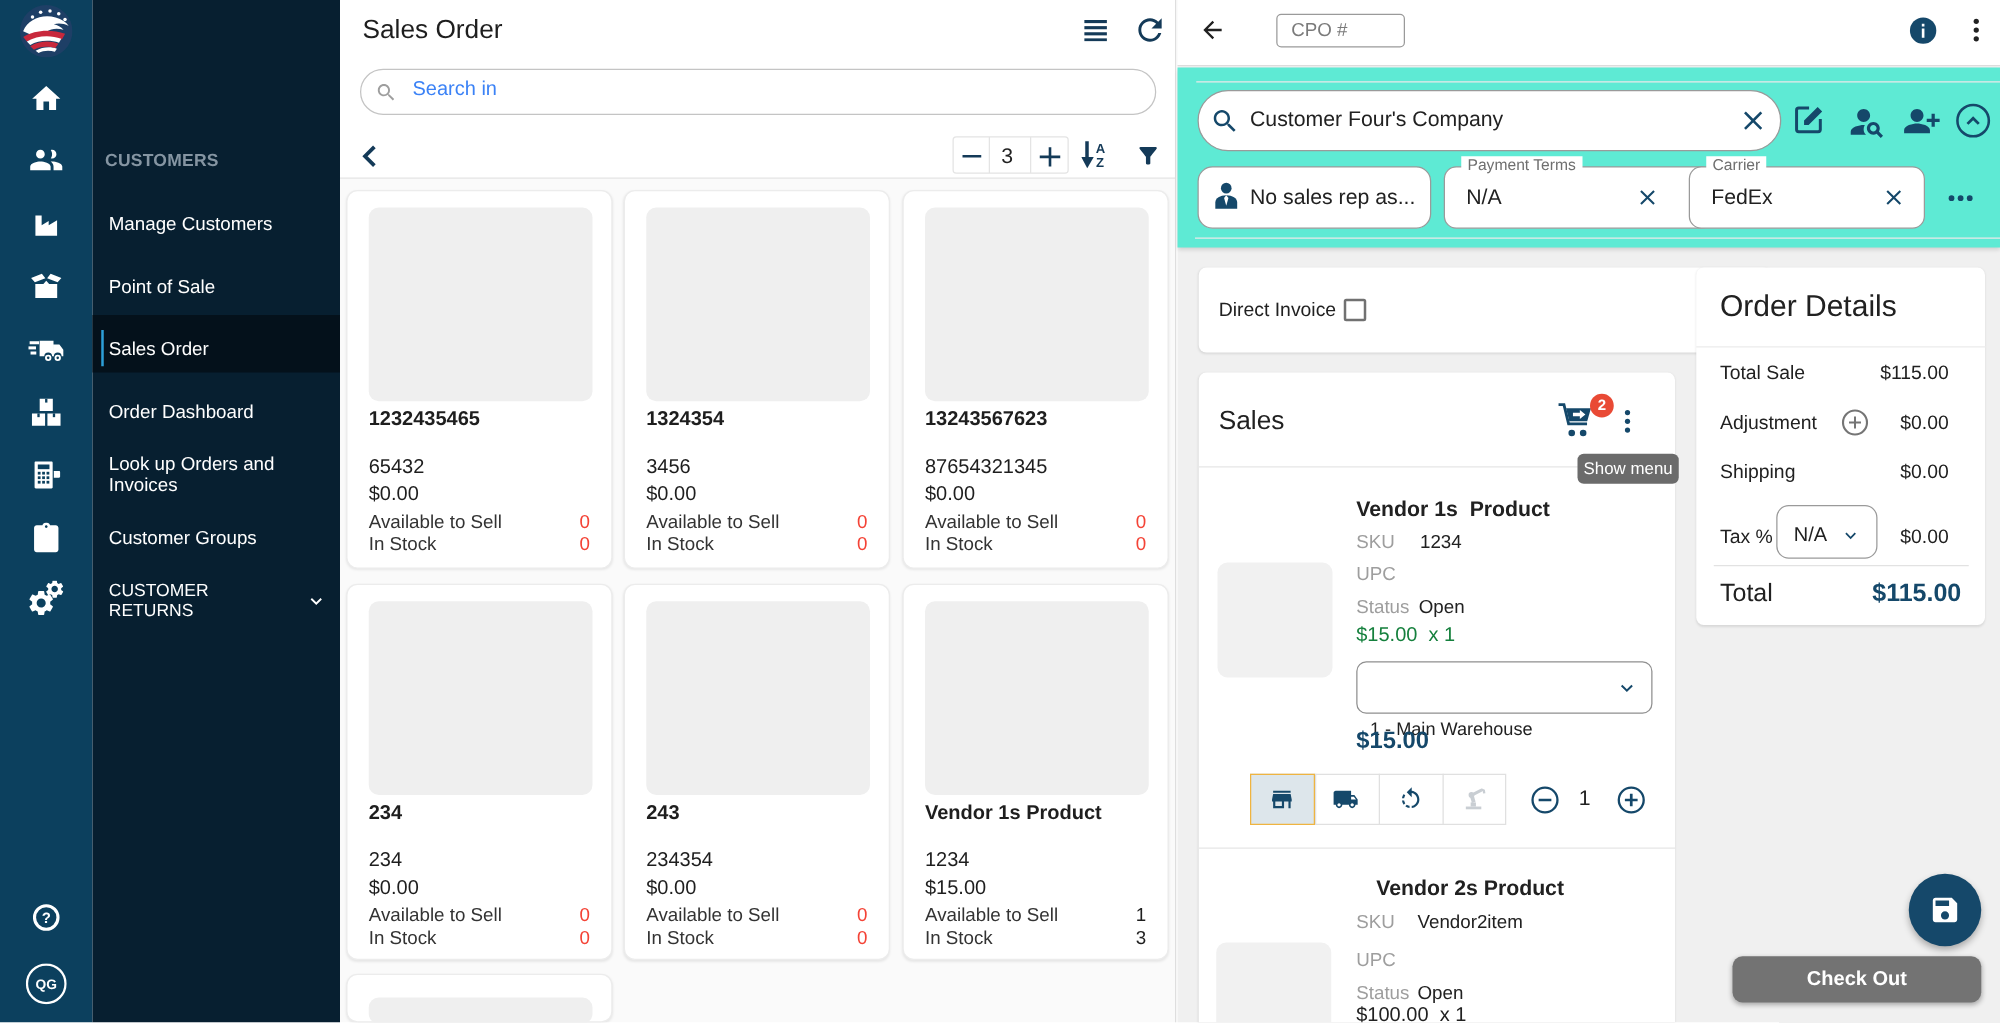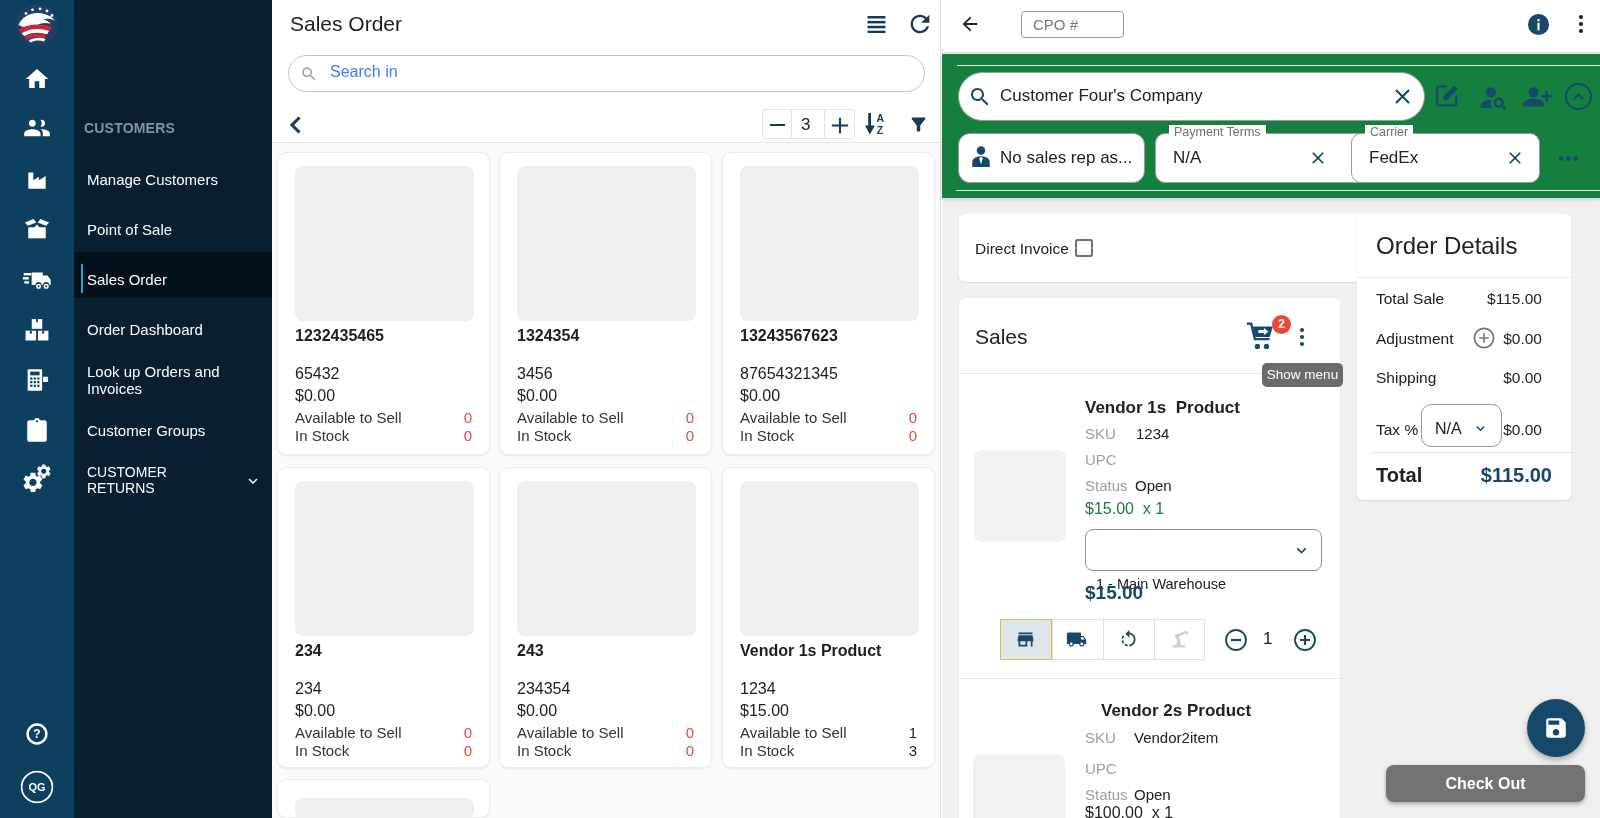--- a/index.html
+++ b/index.html
@@ -34,21 +34,21 @@
   .cprice{ position:absolute; left:17px; top:234px; font-size:16px; color:#1e1e1e; }
   .cavl  { position:absolute; left:17px; top:256px; font-size:15px; color:#333; }
   .cstk  { position:absolute; left:17px; top:274px; font-size:15px; color:#333; }
   .cv1   { position:absolute; right:17px; top:256px; font-size:15px; }
   .cv2   { position:absolute; right:17px; top:274px; font-size:15px; }
   .red { color:#f44336; }
 
   
   #right { left:942px; top:0; width:658px; height:818px; background:#f0f0f0; }
   #rtop { position:absolute; left:0; top:0; width:658px; height:53px; background:#fff; border-bottom:1px solid #dcdcdc; }
-  #rsec { position:absolute; left:0; top:54px; width:658px; height:144px; background:#15803d; box-shadow:0 2px 3px rgba(0,0,0,.12); }
+  #rsec { position:absolute; left:0; top:54px; width:658px; height:144px; background:#5eead4; box-shadow:0 2px 3px rgba(0,0,0,.12); }
   .pill { position:absolute; border:1px solid #9a9a9a; background:#fff; }
   .leg { position:absolute; top:-9px; left:13px; background:#fff; padding:0 5px; font-size:12.5px; color:#6f6f6f; }
   .rcard { position:absolute; background:#fff; border-radius:6px; box-shadow:0 1px 2px rgba(0,0,0,.10); }
   .gtxt { color:#9e9e9e; }
   .navy { color:#15486a; }
 </style>
 </head>
 <body>
 <div id="stage">
   <div id="rail" class="abs">
@@ -436,42 +436,42 @@
       <div class="abs" style="left:175px; top:431px; font-size:15px; color:#212121;">Vendor2item</div>
       <div class="abs" style="left:14px; top:456px; width:92px; height:92px; background:#f1f1f1; border-radius:8px;"></div>
       <div class="abs gtxt" style="left:126px; top:462px; font-size:15px;">UPC</div>
       <div class="abs gtxt" style="left:126px; top:488px; font-size:15px;">Status</div>
       <div class="abs" style="left:175px; top:488px; font-size:15px; color:#212121;">Open</div>
       <div class="abs" style="left:126px; top:506px; font-size:16px; color:#212121;">$100.00&nbsp; x 1</div>
     </div>
 
     <div class="abs" style="left:320px; top:363px; width:81px; height:24px; background:#6b6b6b; border-radius:5px; color:#fff; font-size:13.5px; text-align:center; line-height:24px;">Show menu</div>
 
-    <div class="rcard" style="left:415px; top:214px; width:214px; height:286px;">
+    <div class="rcard" style="left:415px; top:214px; width:231px; height:286px;">
       <div class="abs" style="left:19px; top:18px; font-size:24px; color:#212121;">Order Details</div>
       <div class="abs" style="left:0; top:63px; width:232px; height:1px; background:#ececec;"></div>
       <div class="abs" style="left:19px; top:76px; font-size:15.5px; color:#212121;">Total Sale</div>
       <div class="abs" style="right:29px; top:76px; font-size:15.5px; color:#212121;">$115.00</div>
       <div class="abs" style="left:19px; top:116px; font-size:15.5px; color:#212121;">Adjustment</div>
       <svg class="abs" style="left:115px;top:112px;" width="24" height="24" viewBox="0 0 24 24">
           <circle cx="12" cy="12" r="9.6" fill="none" stroke="#757575" stroke-width="1.7"></circle>
           <path fill="#757575" d="M11.2 7.2h1.6v4h4v1.6h-4v4h-1.6v-4h-4v-1.6h4z"></path>
         </svg>
       <div class="abs" style="right:29px; top:116px; font-size:15.5px; color:#212121;">$0.00</div>
       <div class="abs" style="left:19px; top:155px; font-size:15.5px; color:#212121;">Shipping</div>
       <div class="abs" style="right:29px; top:155px; font-size:15.5px; color:#212121;">$0.00</div>
       <div class="abs" style="left:19px; top:207px; font-size:15.5px; color:#212121;">Tax %</div>
       <div class="abs" style="left:64px; top:190px; width:81px; height:43px; border:1px solid #9a9a9a; border-radius:10px;"></div>
       <div class="abs" style="left:78px; top:206px; font-size:16px; color:#212121;">N/A</div>
       <svg class="abs" style="left:115px;top:206px;" width="17" height="17" viewBox="0 0 24 24" fill="#15486a">
           <path d="M16.59 8.59 12 13.17 7.41 8.59 6 10l6 6 6-6z"></path>
         </svg>
       <div class="abs" style="right:29px; top:207px; font-size:15.5px; color:#212121;">$0.00</div>
       <div class="abs" style="left:14px; top:238px; width:204px; height:1px; background:#e2e2e2;"></div>
-      <div class="abs" style="left:19px; top:250px; font-size:20px; font-weight:bold; color:#212121;">Total</div>
+      <div class="abs" style="left:19px; top:250px; font-size:20px; font-weight:normal; color:#212121;">Total</div>
       <div class="abs navy" style="right:19px; top:250px; font-size:20px; font-weight:bold;">$115.00</div>
     </div>
 
     <div class="abs" style="left:585px; top:699px; width:58px; height:58px; border-radius:50%; background:#15486a; box-shadow:0 3px 6px rgba(0,0,0,.3);"></div>
     <svg class="abs" style="left:601px;top:715px;" width="26" height="26" viewBox="0 0 24 24" fill="#fff">
         <path d="M17 3H5c-1.11 0-2 .9-2 2v14c0 1.1.89 2 2 2h14c1.1 0 2-.9 2-2V7l-4-4zm-5 16c-1.66 0-3-1.34-3-3s1.34-3 3-3 3 1.34 3 3-1.34 3-3 3zm3-10H5V5h10v4z"></path>
       </svg>
     <div class="abs" style="left:444px; top:765px; width:199px; height:37px; border-radius:8px; background:#737373; color:#fff; font-size:16px; font-weight:bold; text-align:center; line-height:37px; box-shadow:0 2px 4px rgba(0,0,0,.3);">Check Out</div>
   </div>
 </div>

